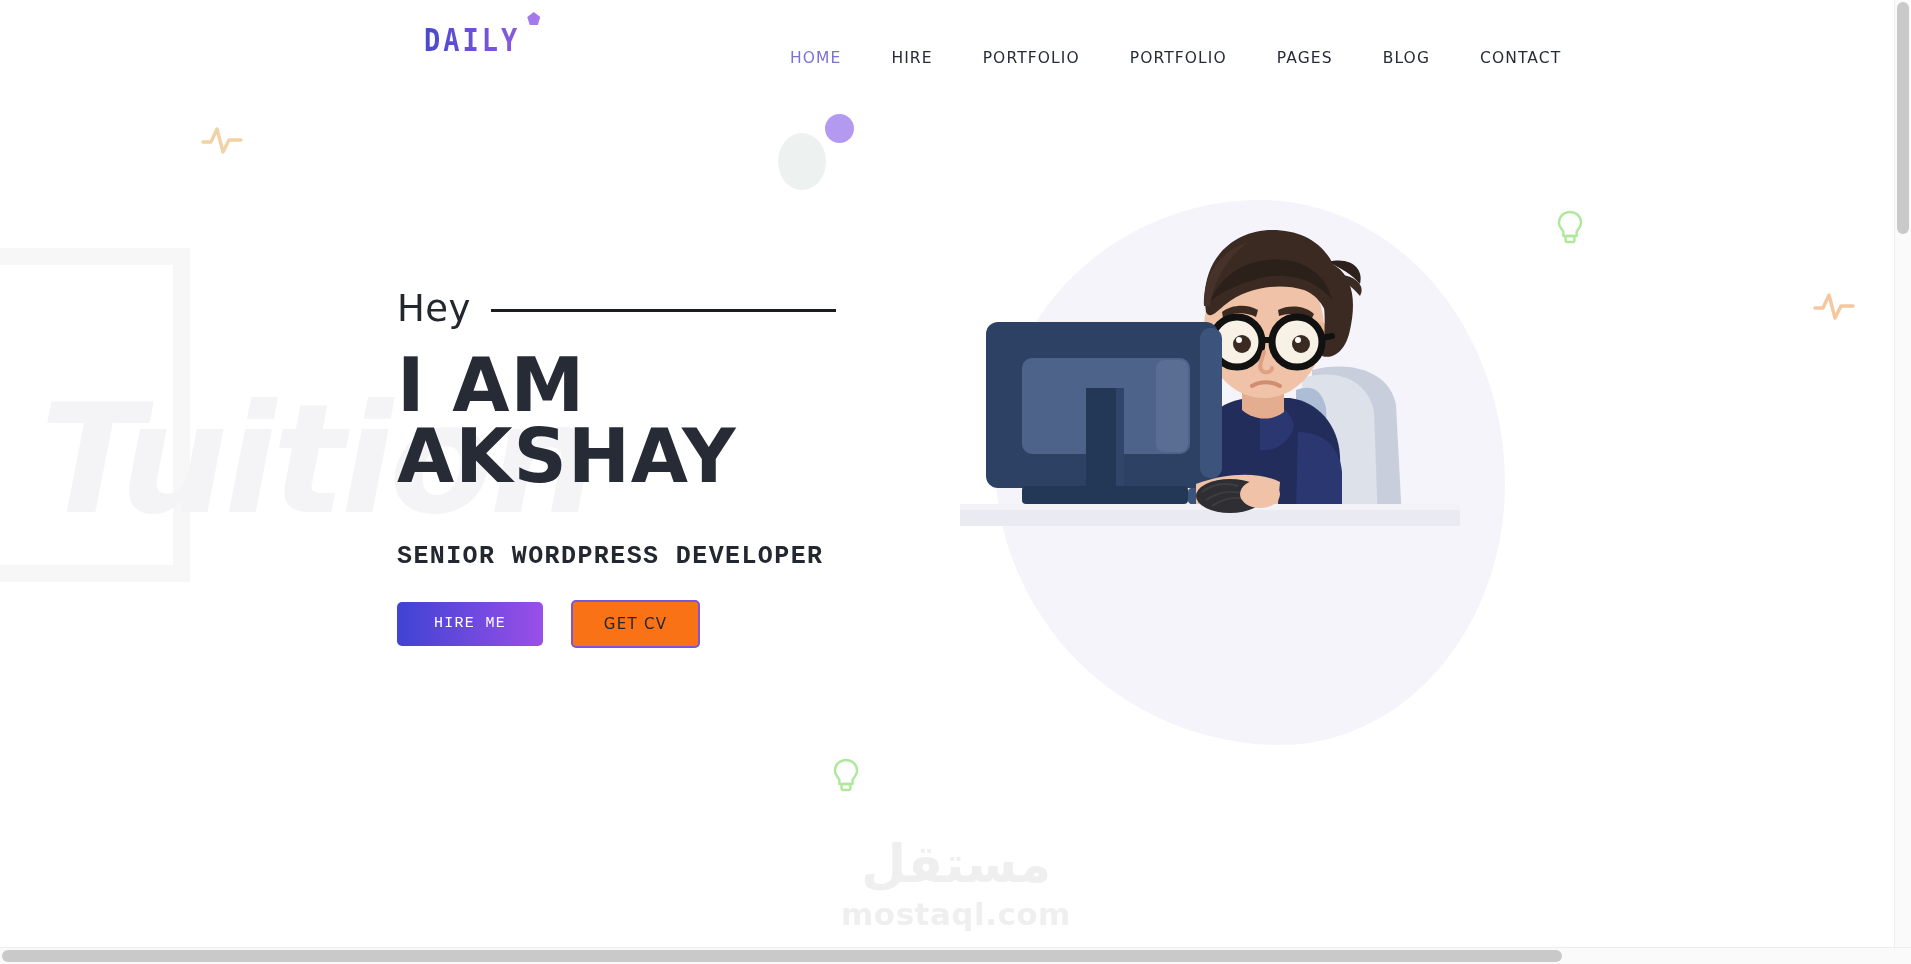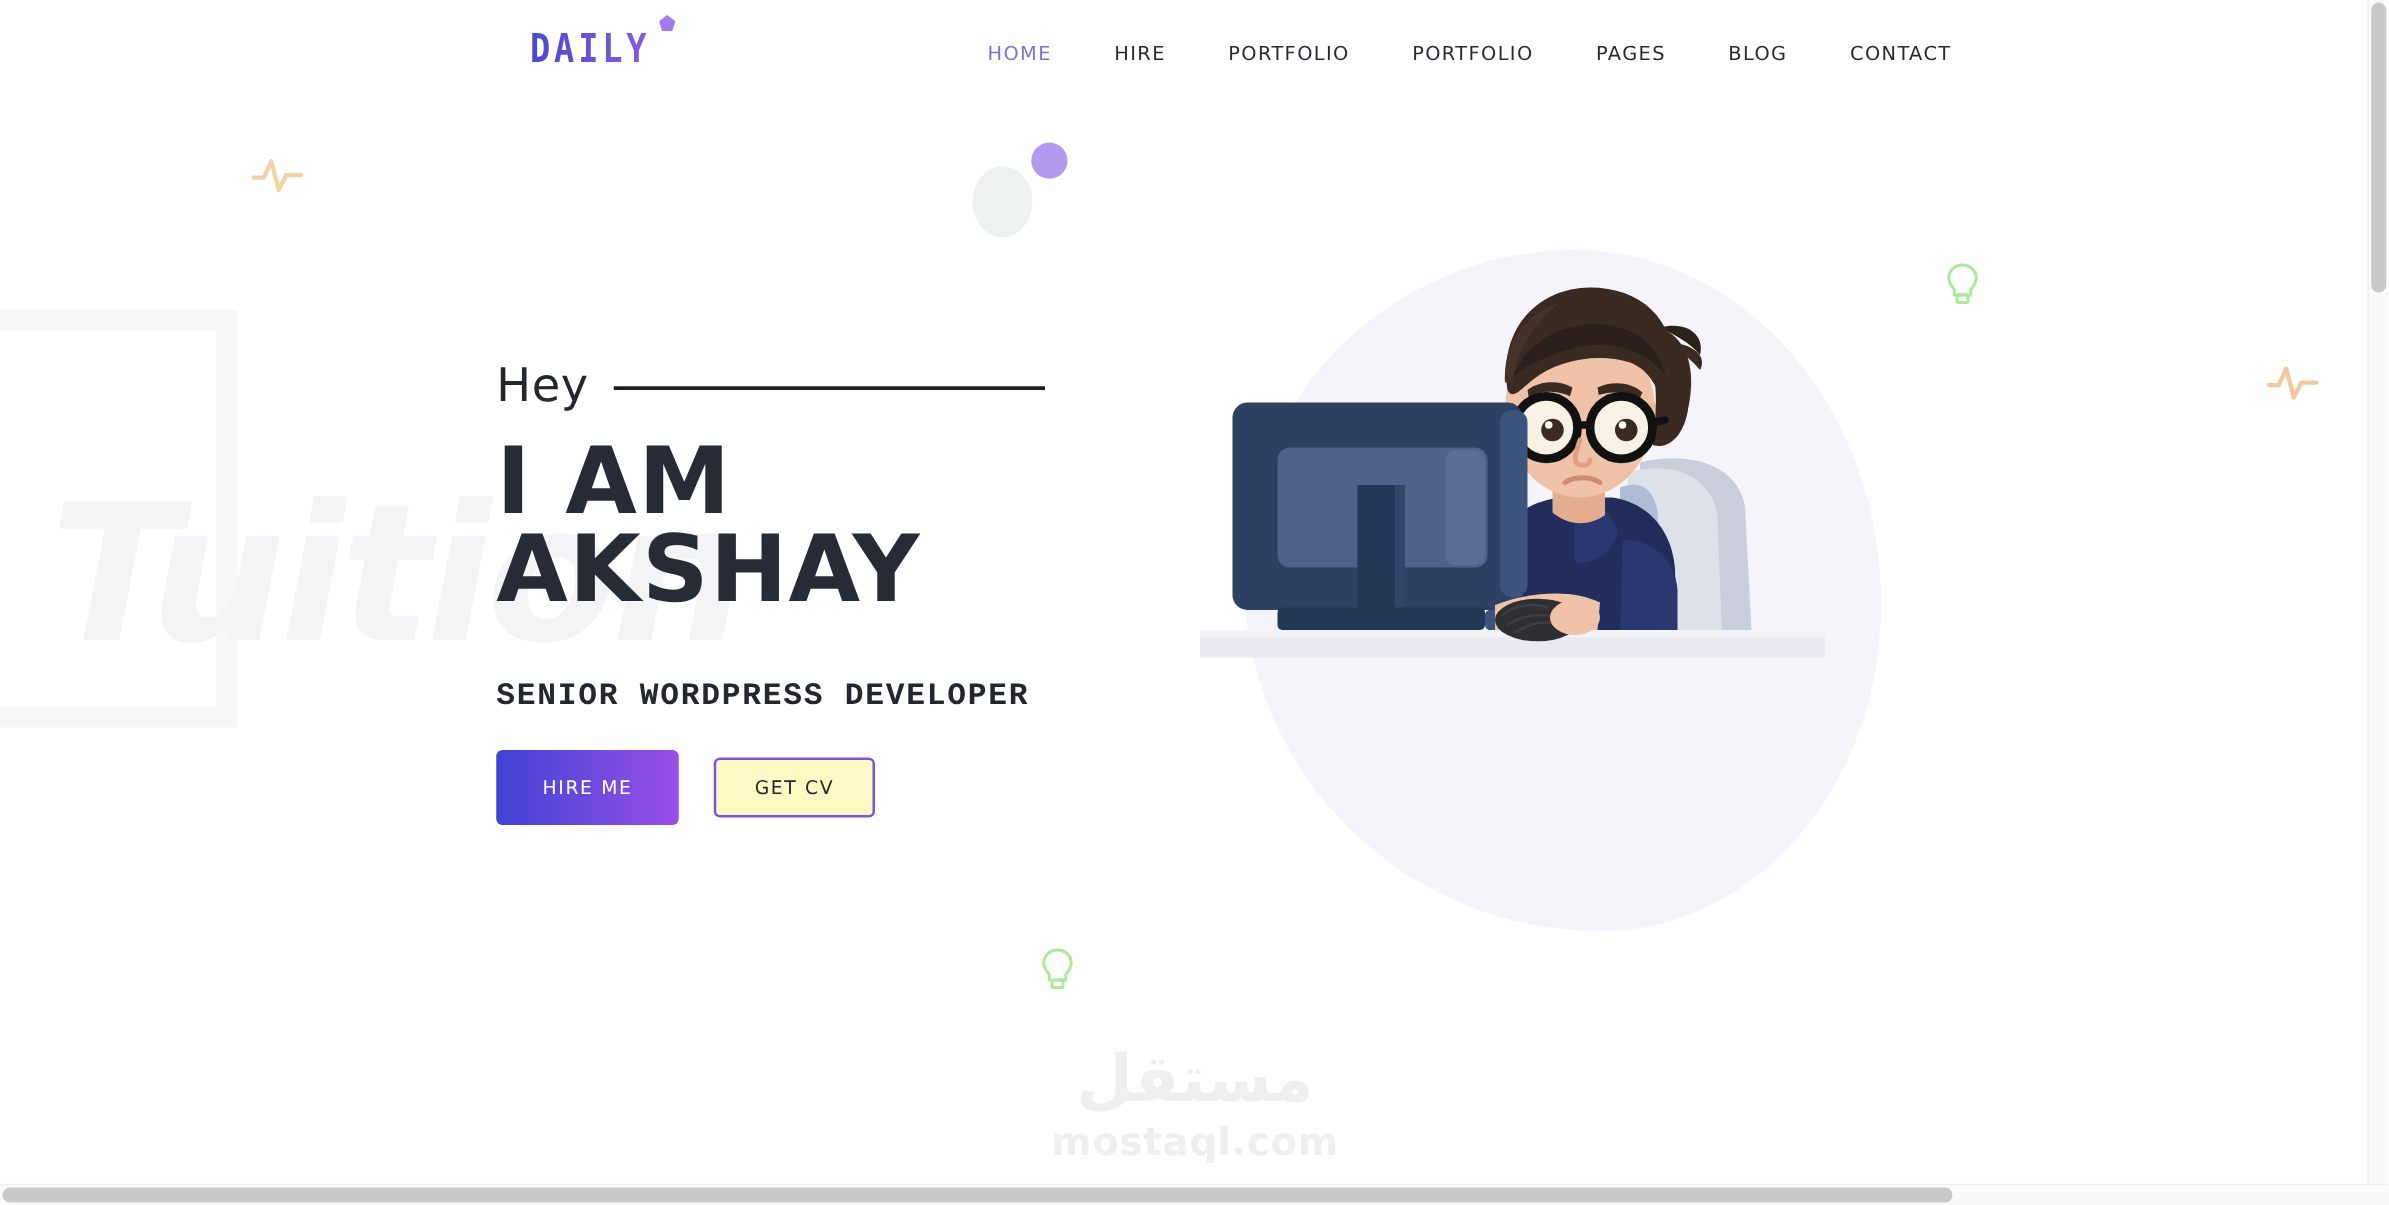--- a/index.html
+++ b/index.html
@@ -60,21 +60,21 @@
     width: 13px; height: 13px;
     margin-left: 7px;
     margin-top: -12px;
     background: #a379ec;
     clip-path: polygon(50% 0%, 100% 38%, 81% 100%, 19% 100%, 0% 38%);
   }
 
   #main-nav {
     position: absolute;
     left: 790px;
-    top: 30px;
+    top: 45px;
     display: flex;
     align-items: center;
     gap: 0px;
   }
   .nav-link {
     font-family: "DejaVu Sans", sans-serif;
     font-size: 15.5px;
     letter-spacing: 1.1px;
     color: #262b36;
     text-decoration: none;
@@ -196,29 +196,30 @@
     letter-spacing: 1.3px;
     border-radius: 5px;
     cursor: pointer;
     display: inline-flex;
     align-items: center;
     justify-content: center;
     box-sizing: border-box;
   }
   .btn-hire {
     width: 146px;
-    height: 60px;
+    height: 44px;
     background: linear-gradient(90deg, #3f43d3 0%, #9a4fe8 100%);
     color: #ffffff;
     border: none;
+    font-family: Liberation Mono, monospace;
   }
   .btn-cv {
     width: 129px;
     height: 48px;
-    background: #fef9c3;
+    background: #f97316;
     color: #23272f;
     border: 2px solid #7a57d9;
     margin-left: 28px;
   }
 
   
   .pulse-icon, .bulb-icon { position: absolute; z-index: 6; }
 
   
   #hero-illustration {

